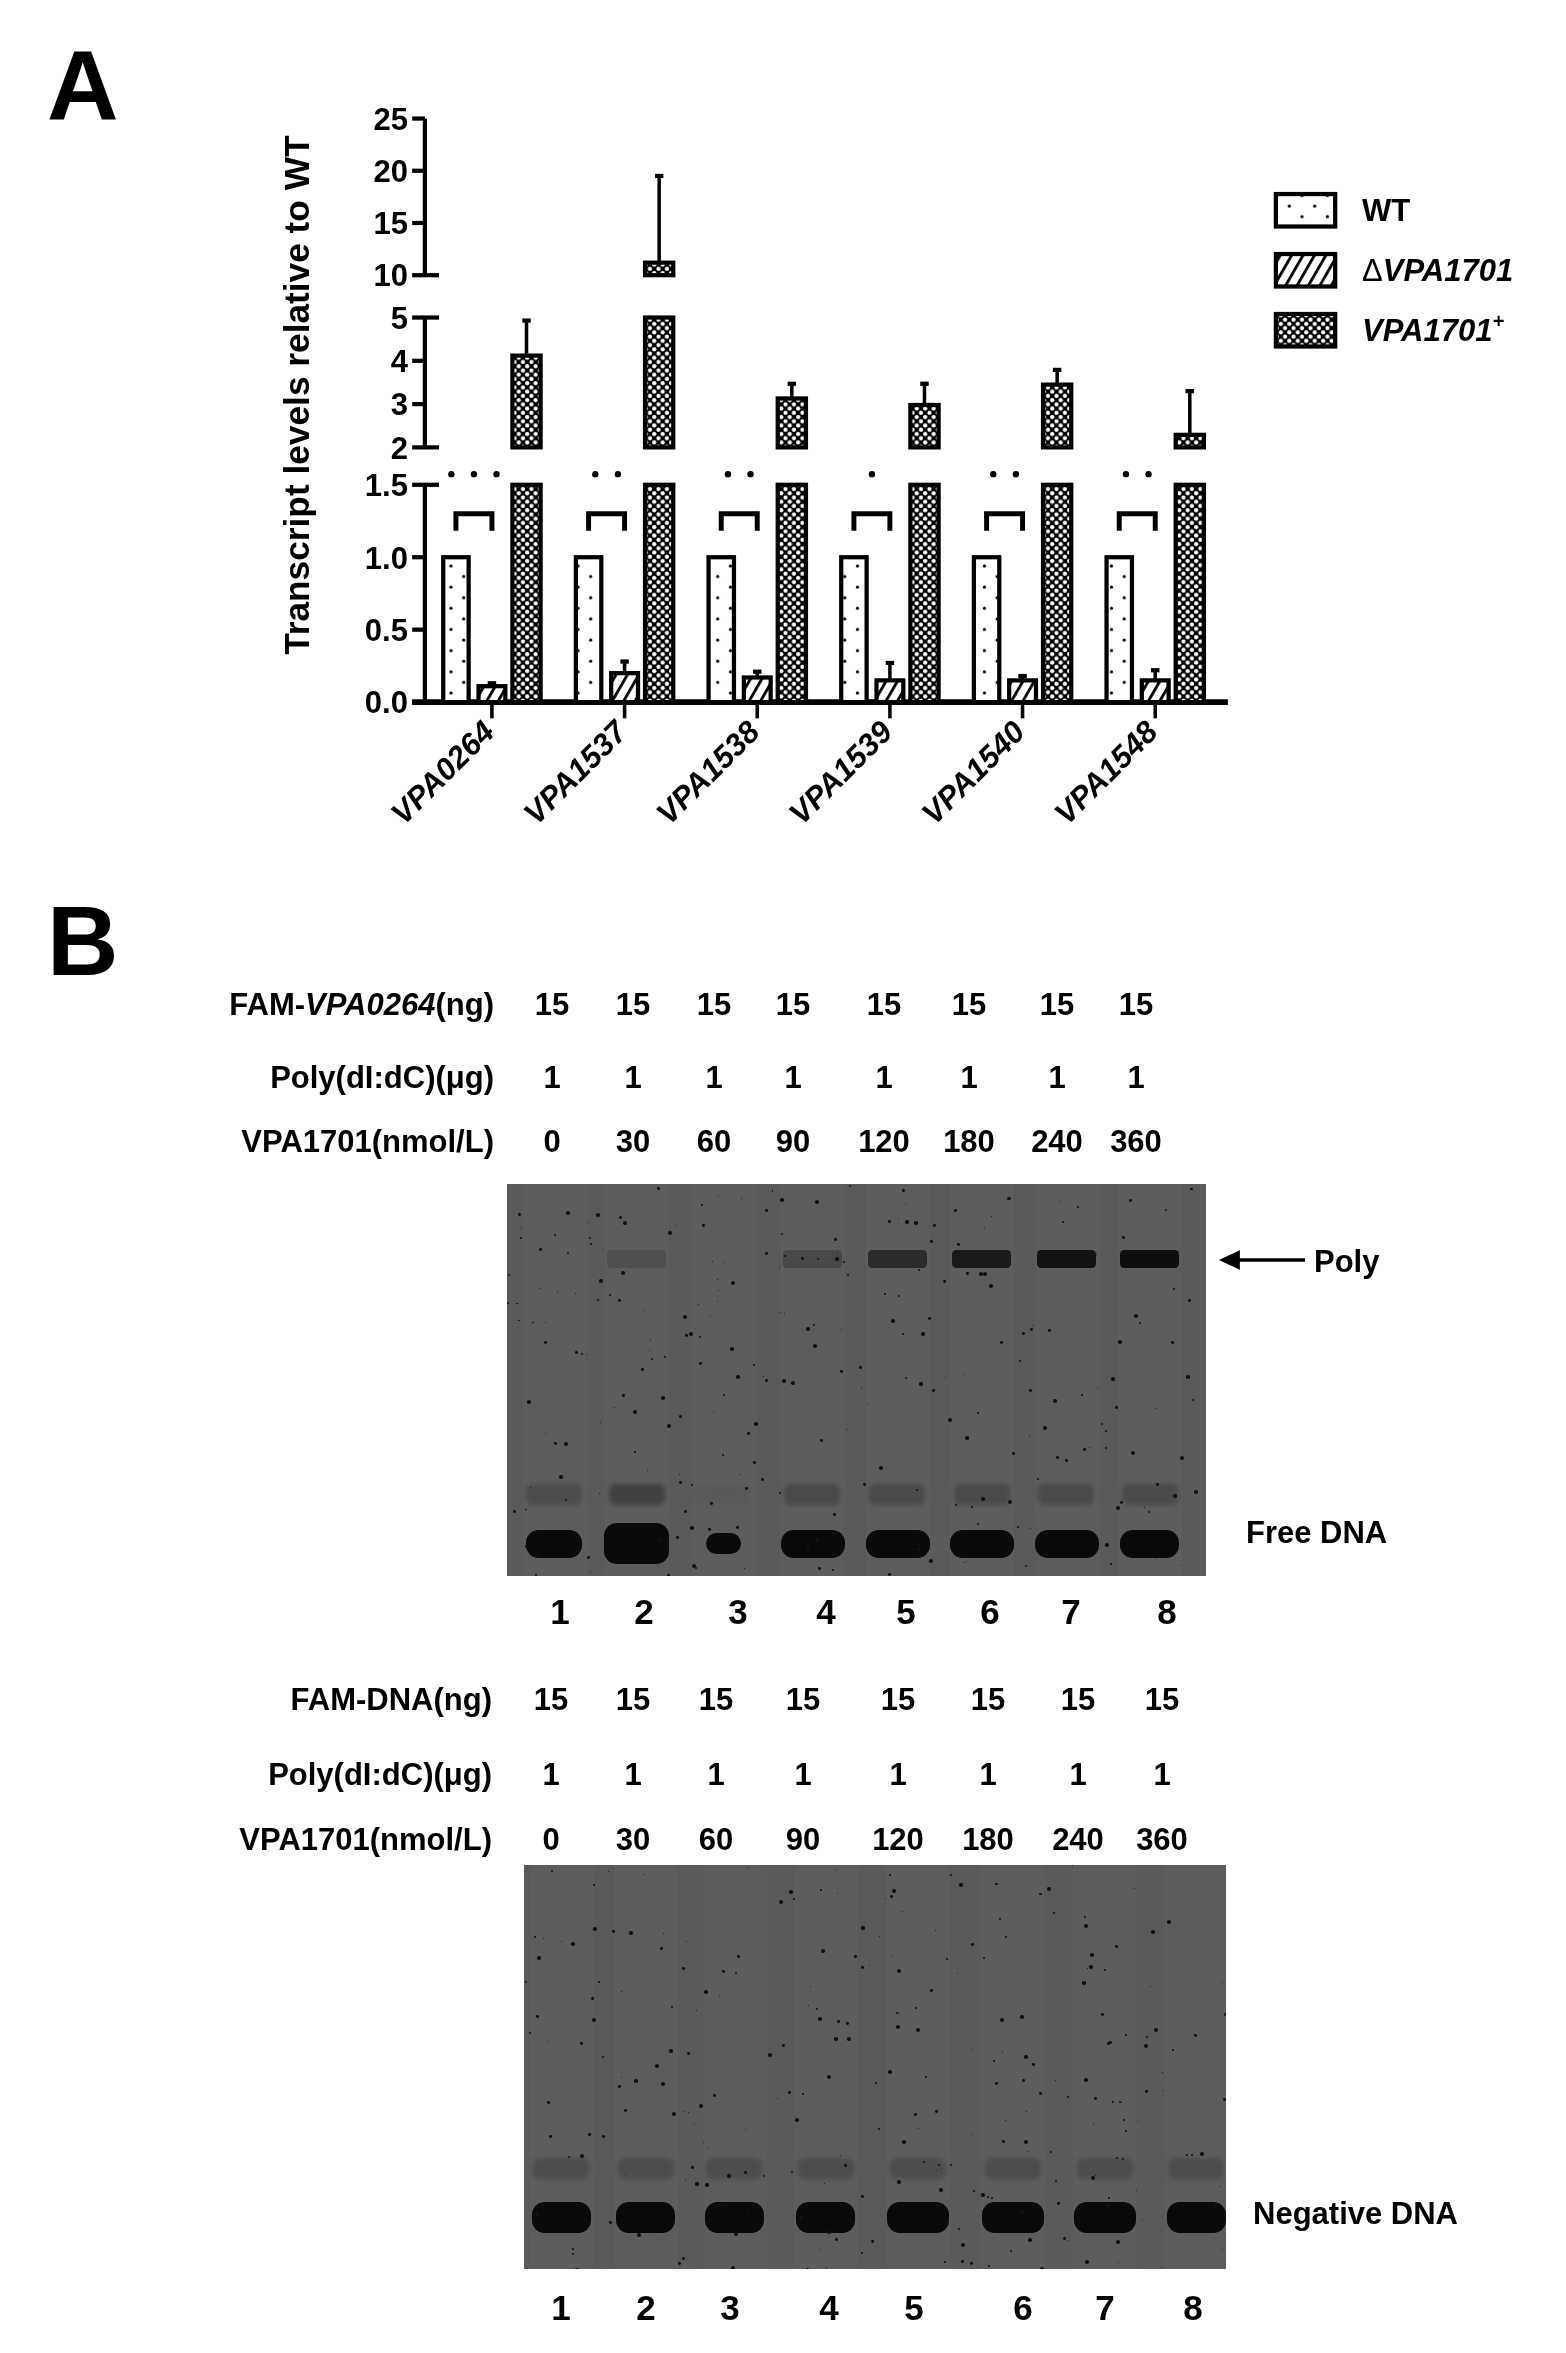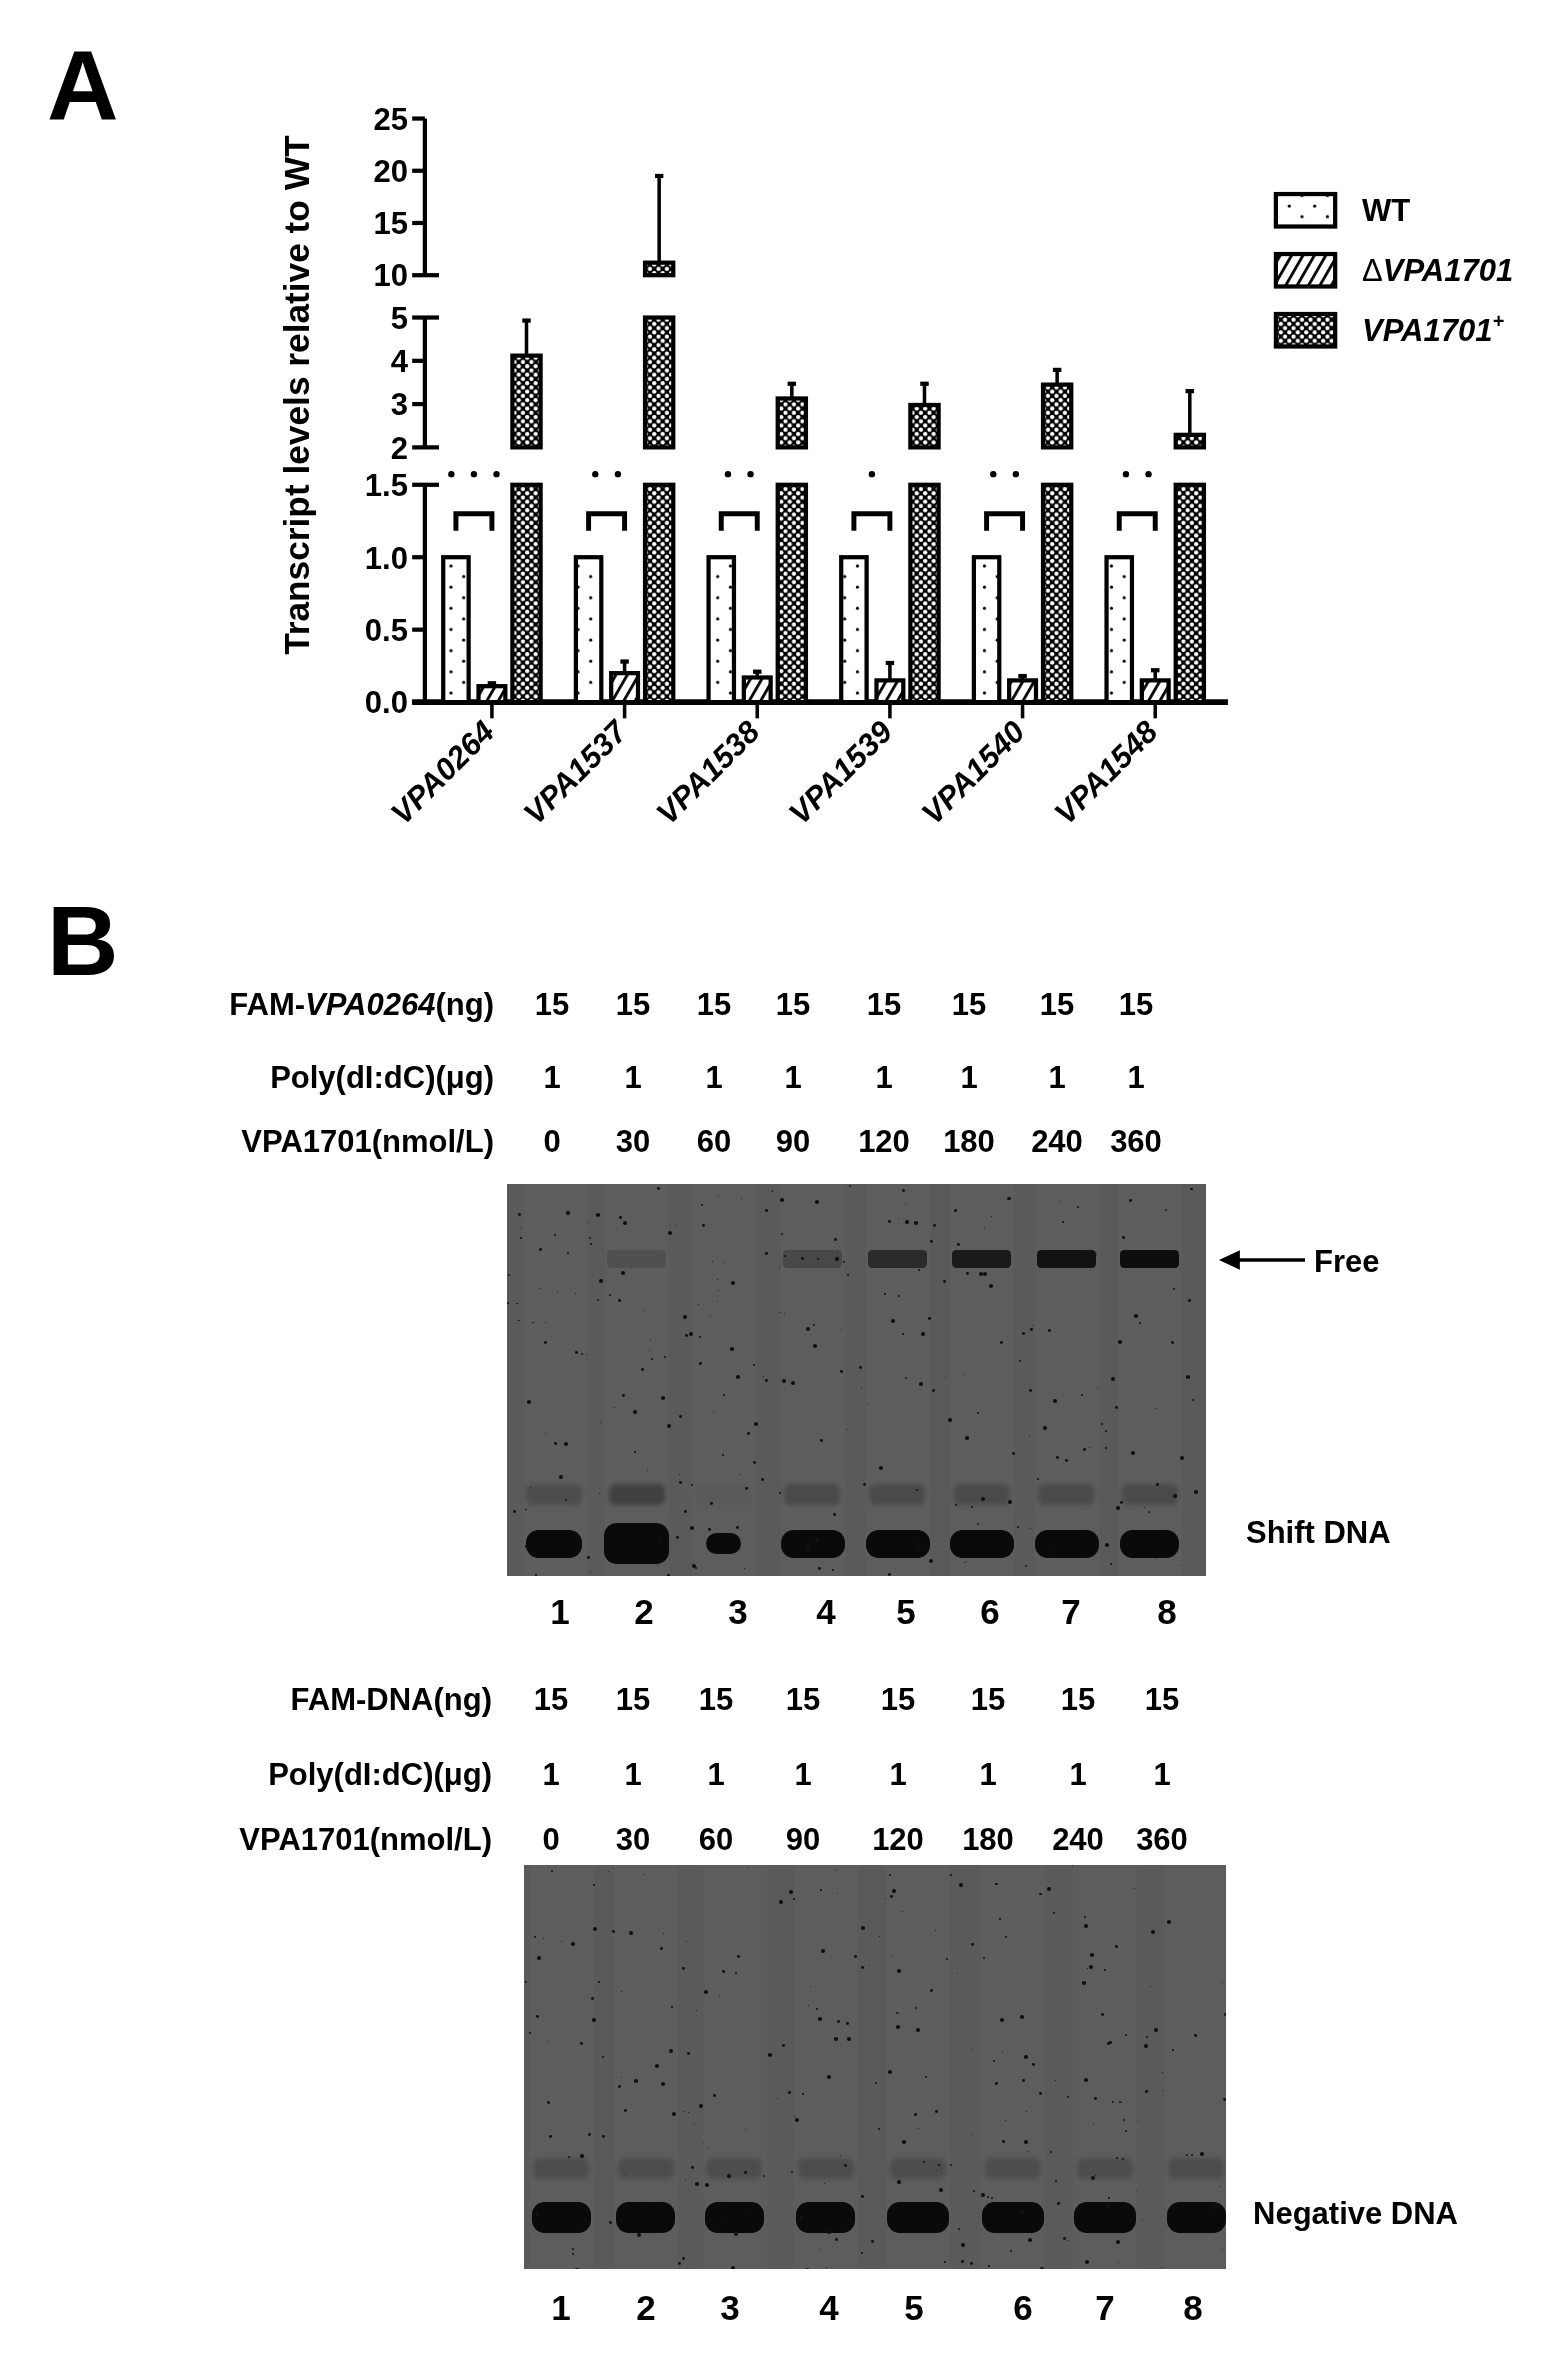--- a/index.html
+++ b/index.html
@@ -501,22 +501,22 @@
     <div class="speck" style="left: 391px; top: 34px; width: 1.4px; height: 1.4px;"></div>
     <div class="speck" style="left: 447px; top: 25.4px; width: 2.8px; height: 2.8px;"></div>
     <div class="speck" style="left: 308px; top: 354px; width: 3.5px; height: 3.5px;"></div>
     <div class="speck" style="left: 265px; top: 6.4px; width: 1.4px; height: 1.4px;"></div>
     <div class="speck" style="left: 609px; top: 322px; width: 3.5px; height: 3.5px;"></div>
   </div>
 <svg class="arrow" style="left:1217px; top:1246px;" width="92" height="28" viewBox="0 0 130 40">
   <line x1="28" y1="20" x2="125" y2="20" stroke="#000" stroke-width="5"></line>
   <polygon points="2,20 32,6 32,34" fill="#000"></polygon>
 </svg>
-<div class="lbl" style="left:1314px; top:1246px;">Free</div>
-<div class="lbl" style="left:1246px; top:1517px;">Shift DNA</div>
+<div class="lbl" style="left:1314px; top:1246px;">Poly</div>
+<div class="lbl" style="left:1246px; top:1517px;">Free DNA</div>
 <div id="gel1-lanes">
     <div class="lane-num" style="left: 560px; top: 1594px;">1</div>
     <div class="lane-num" style="left: 644px; top: 1594px;">2</div>
     <div class="lane-num" style="left: 738px; top: 1594px;">3</div>
     <div class="lane-num" style="left: 826px; top: 1594px;">4</div>
     <div class="lane-num" style="left: 906px; top: 1594px;">5</div>
     <div class="lane-num" style="left: 990px; top: 1594px;">6</div>
     <div class="lane-num" style="left: 1071px; top: 1594px;">7</div>
     <div class="lane-num" style="left: 1167px; top: 1594px;">8</div>
   </div>

